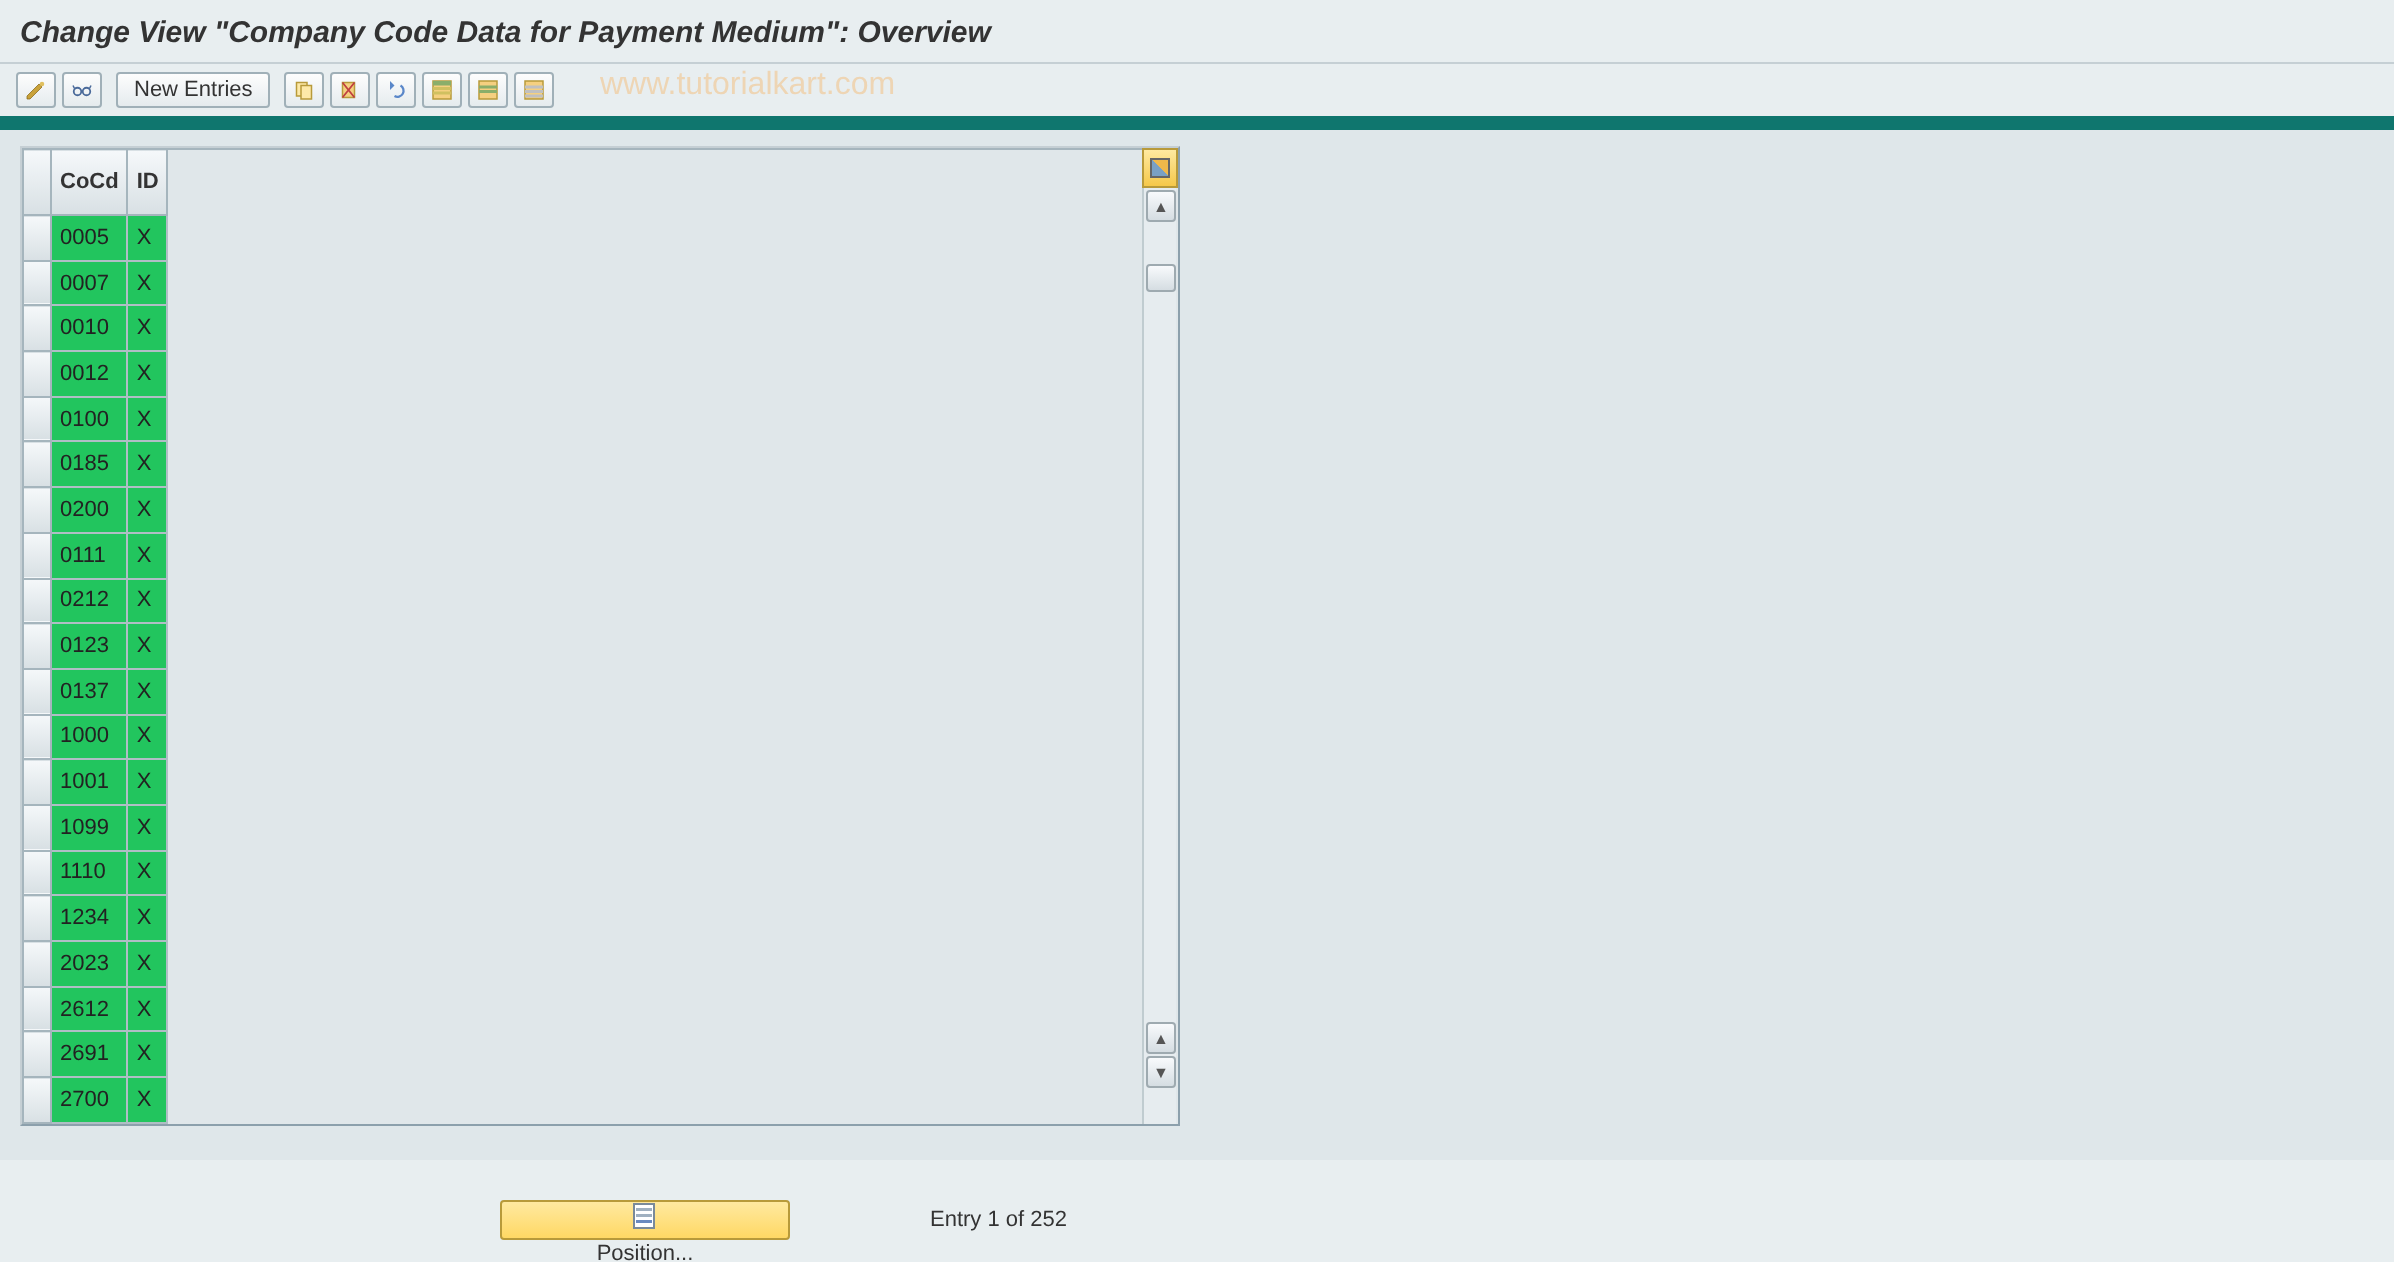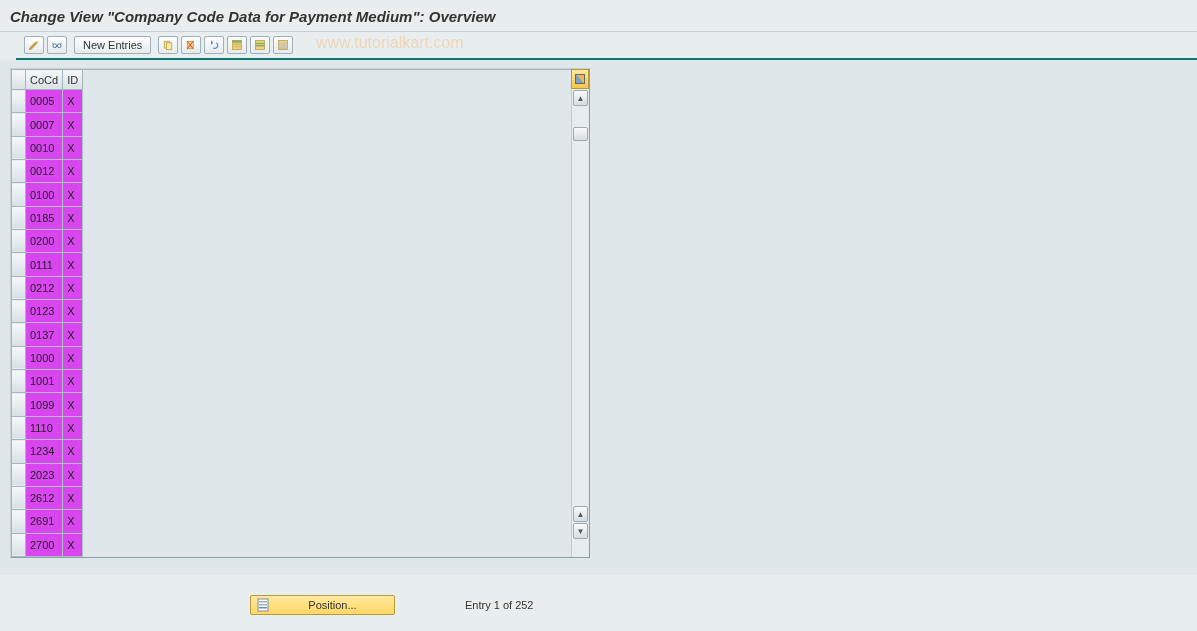--- a/index.html
+++ b/index.html
@@ -20,23 +20,22 @@
       font-style: italic;
       color: #333;
       border-bottom: 1px solid #c5cfd4;
     }
     .toolbar {
       background: #e8eef0;
       padding: 4px 8px;
       display: flex;
       align-items: center;
       gap: 3px;
-      border-bottom: 2px solid #0f766e;
+      border-bottom: 7px solid #0f766e;
       position: relative;
-      margin-left: 16px;
     }
     .tb-btn {
       width: 20px;
       height: 18px;
       border: 1px solid #a0b0b8;
       border-radius: 2px;
       background: linear-gradient(#fdfdfd, #e5ebee);
       display: inline-flex;
       align-items: center;
       justify-content: center;
@@ -82,31 +81,31 @@
       position: relative;
       display: flex;
     }
     .grid-table {
       border-collapse: collapse;
       background: #e0e7ea;
     }
     .grid-table th {
       background: linear-gradient(#f5f8fa, #d8e0e4);
       border: 1px solid #a5b5bd;
-      padding: 0 4px;
-      font-weight: normal;
+      padding: 10px 4px;
+      font-weight: bold;
       text-align: left;
       font-size: 11px;
       color: #333;
       height: 20px;
     }
     .grid-table td {
       border: 1px solid #b0bec5;
       padding: 2px 4px;
-      background: #d946ef;
+      background: #22c55e;
       height: 22px;
       font-size: 11px;
       color: #222;
     }
     .grid-table .row-selector {
       width: 14px;
       background: linear-gradient(#f5f8fa, #d8e0e4);
       border: 1px solid #a5b5bd;
     }
     .grid-table th:first-child, .grid-table td.row-selector { width: 14px; min-width: 14px; }
@@ -181,20 +180,21 @@
       width: 145px;
       height: 20px;
       background: linear-gradient(#ffe9a0, #ffd864);
       border: 1px solid #b89a3a;
       border-radius: 2px;
       display: flex;
       align-items: center;
       cursor: pointer;
       padding: 0 6px;
       gap: 6px;
+      flex-direction: column;
     }
     .position-btn .icon-box {
       width: 14px; height: 14px;
       display: flex;
       align-items: center;
       justify-content: center;
     }
     .position-btn .label {
       font-size: 11px;
       color: #333;

